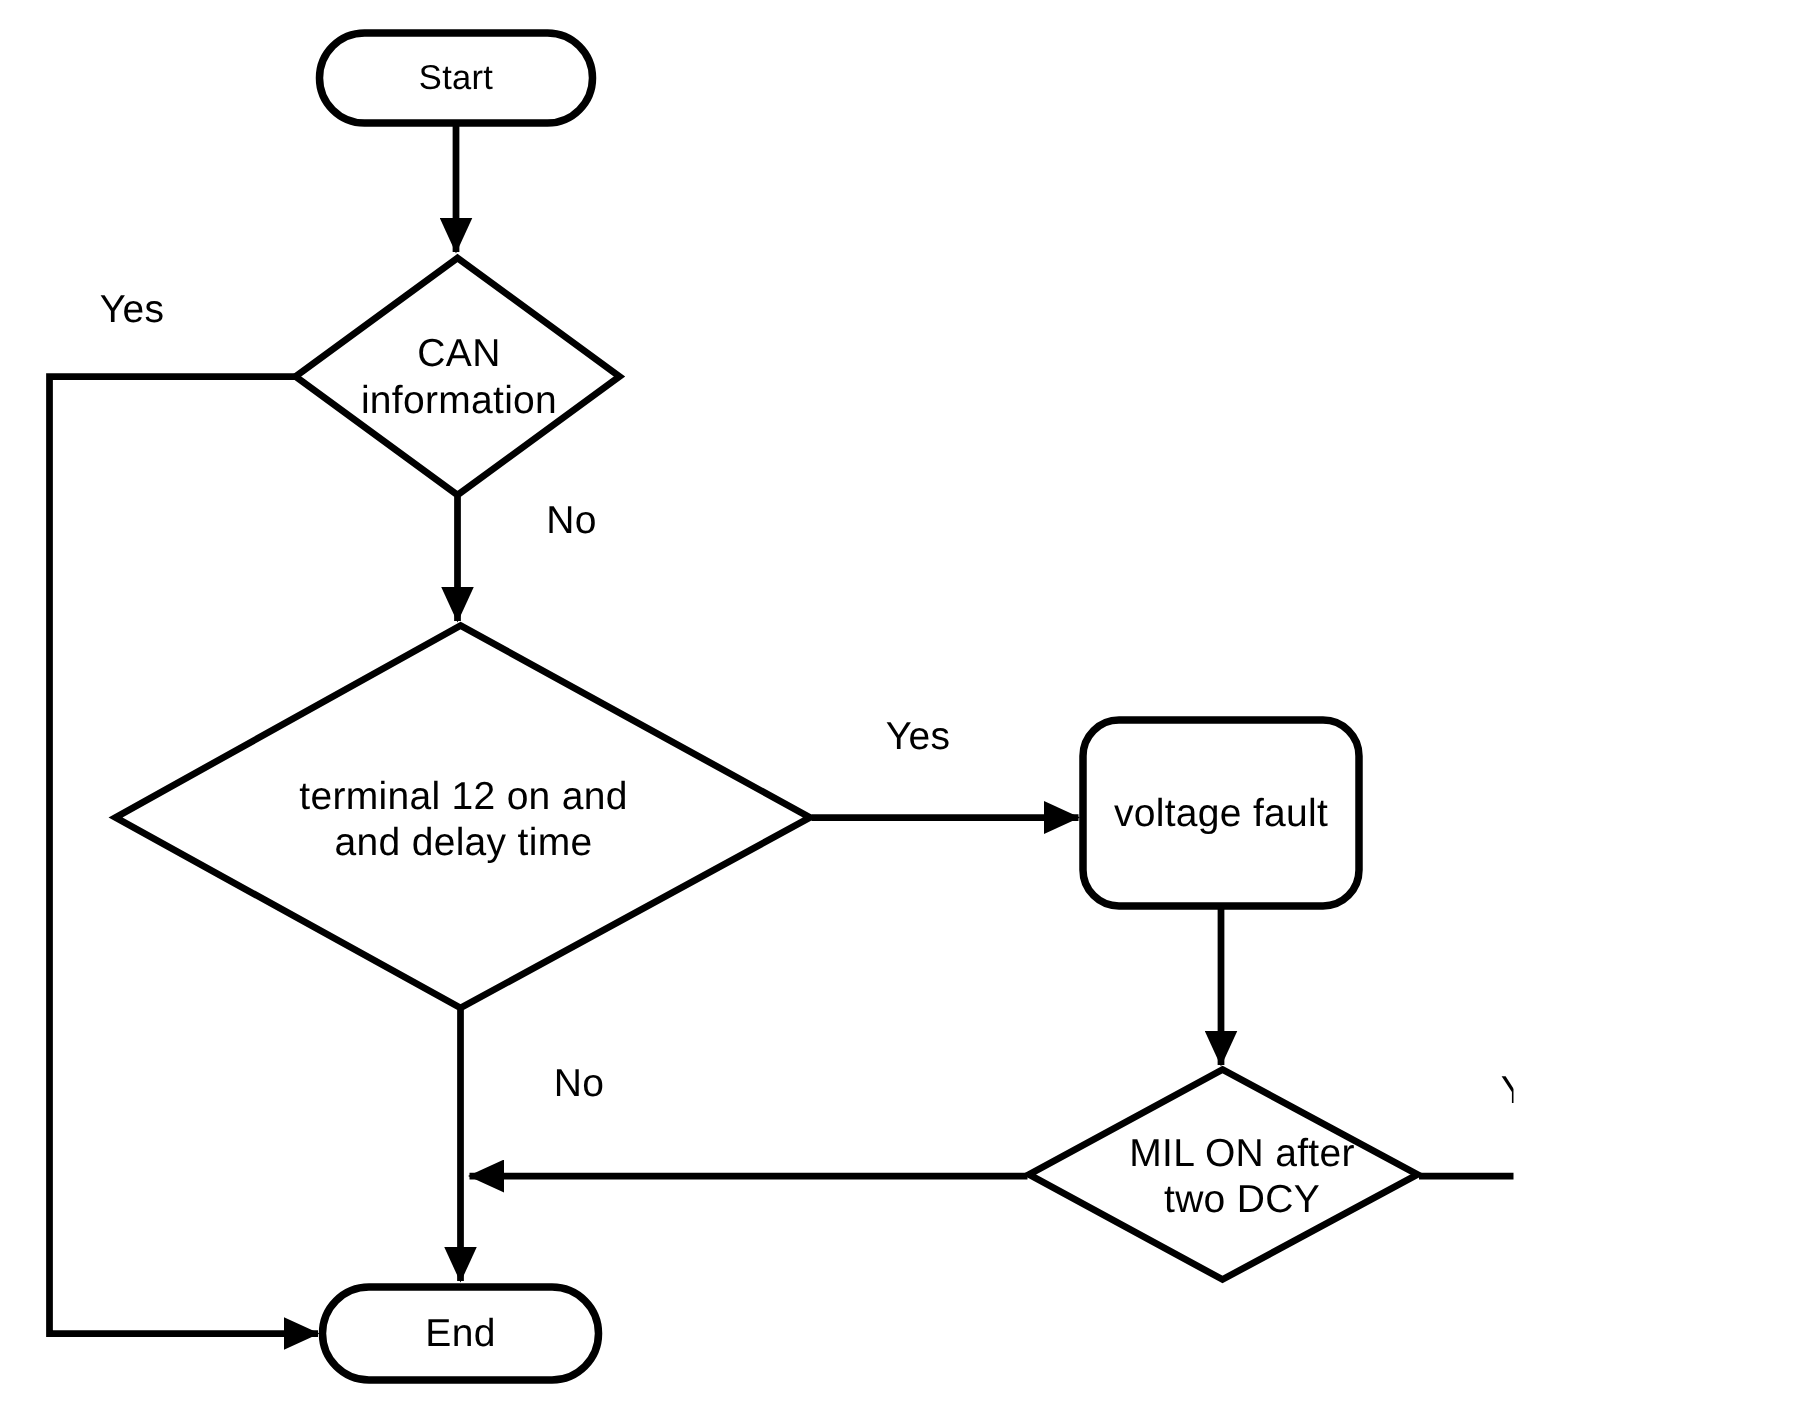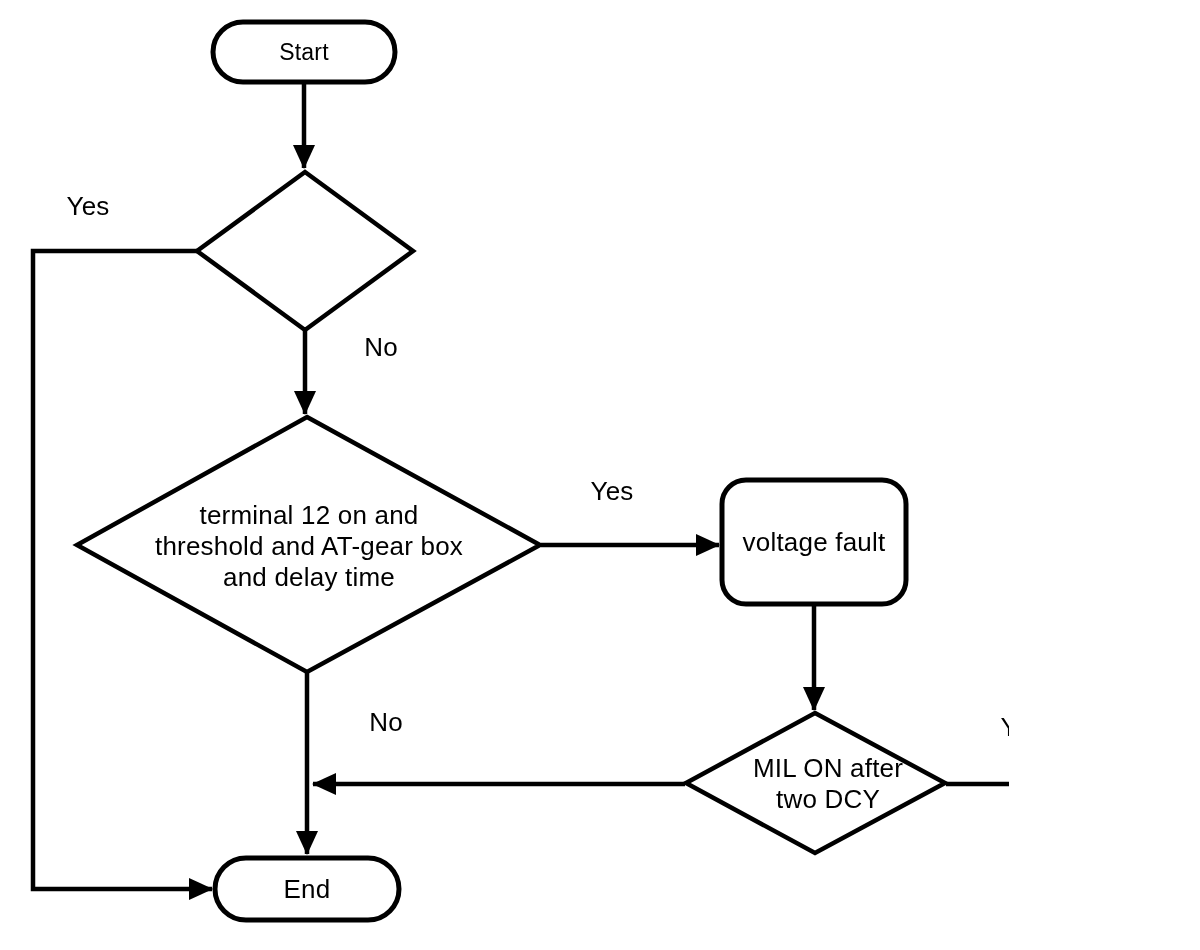--- a/index.html
+++ b/index.html
@@ -72,24 +72,27 @@
 
     <line x1="946" y1="784" x2="1078" y2="784" stroke="#000000" stroke-width="4.5" marker-end="url(#arrow)"></line>
 
     <line x1="685" y1="784" x2="313" y2="784" stroke="#000000" stroke-width="4.5" marker-end="url(#arrow)"></line>
 
     <line x1="307" y1="673" x2="307" y2="854" stroke="#000000" stroke-width="4.5" marker-end="url(#arrow)"></line>
   </svg>
 
   <div class="lbl regular" style="left:304px; top:52px;">Start</div>
 
+  <div class="lbl" style="left:306px; top:251px;">
+    <div>CAN</div>
+    <div>information</div>
+  </div>
 
   <div class="lbl" style="left:309px; top:546px;">
     <div>terminal 12 on and</div>
-    <div>threshold and AT-gear box</div>
     <div>and delay time</div>
   </div>
 
   <div class="lbl" style="left:814px; top:542px;">voltage fault</div>
 
   <div class="lbl" style="left:816px; top:784px;margin-left:12px;">
     <div>MIL ON after</div>
     <div>two DCY</div>
   </div>
 

